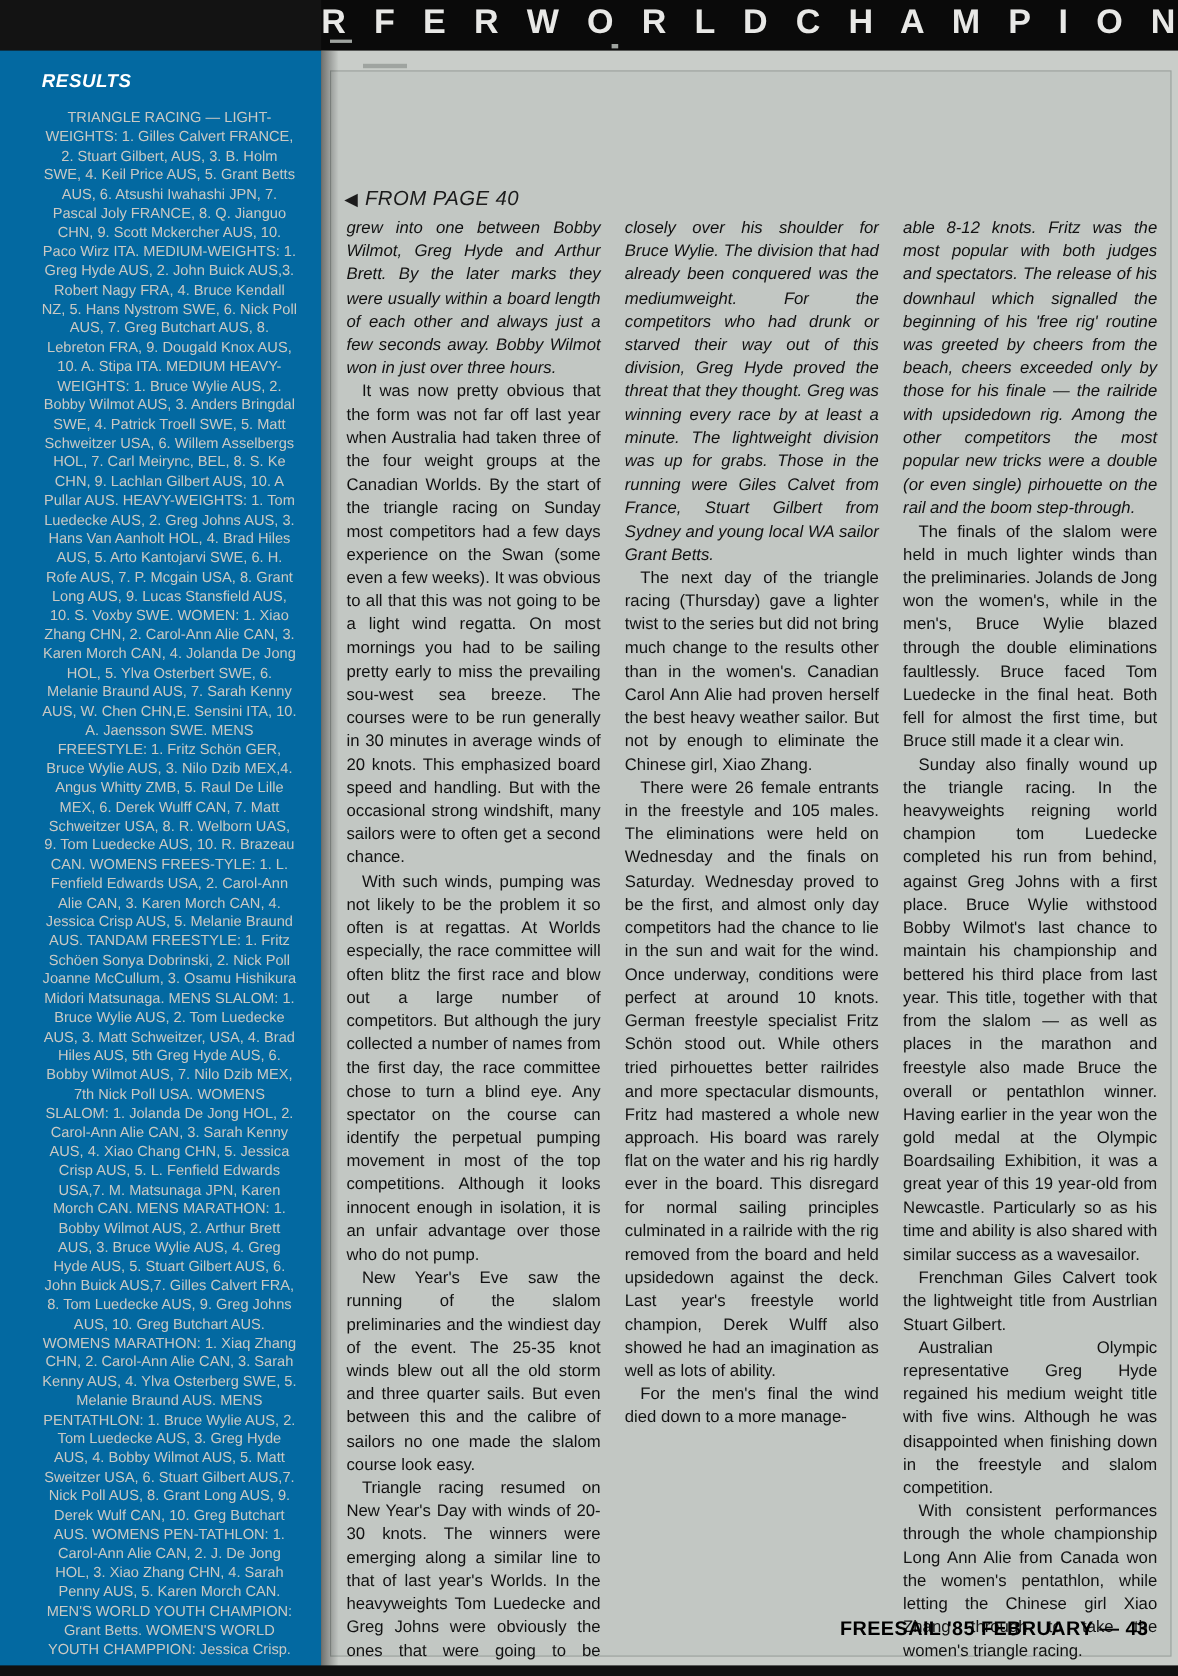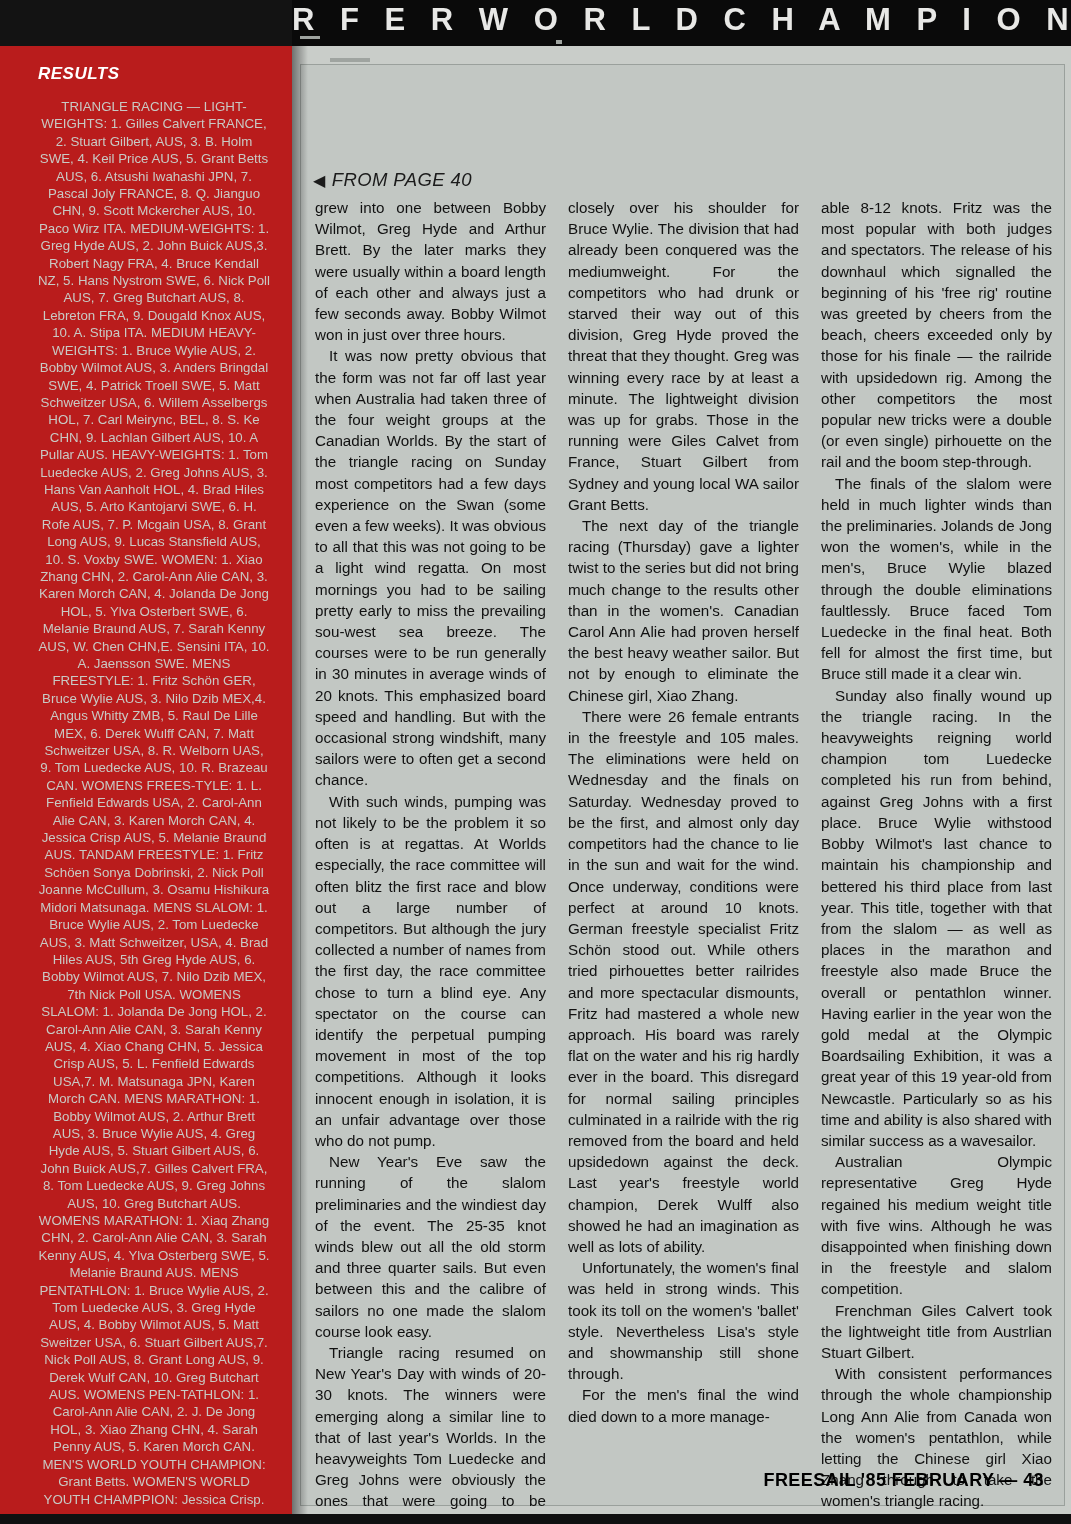--- a/index.html
+++ b/index.html
@@ -42,21 +42,21 @@
     width: 292px; height: 46px;
     background: #131313;
   }
 
   
   .left-col {
     position: absolute;
     left: 0; top: 46px;
     width: 292px;
     height: 1478px;
-    background: #b91c1c;
+    background: #0369a1;
   }
   .left-inner {
     position: absolute;
     left: 38px;
     top: 18px;
     width: 232px;
   }
   .results-head {
     color: #ffffff;
     font-size: 17px;
@@ -121,21 +121,21 @@
     color: #111111;
     font-size: 15.2px;
     line-height: 21.2px;
     text-align: justify;
     font-family: "Liberation Sans", sans-serif;
   }
   .col p {
     margin: 0;
     text-indent: 14px;
   }
-  .col p.first { text-indent: 0; }
+  .col p.first { text-indent: 0; font-style: italic; }
 
   .footer {
     position: absolute;
     right: 20px;
     bottom: 14px;
     font-size: 18px;
     font-weight: bold;
     color: #000000;
     letter-spacing: 0.4px;
   }
@@ -190,29 +190,28 @@
           <p class="first">grew into one between Bobby Wilmot, Greg Hyde and Arthur Brett. By the later marks they were usually within a board length of each other and always just a few seconds away. Bobby Wilmot won in just over three hours.</p>
           <p>It was now pretty obvious that the form was not far off last year when Australia had taken three of the four weight groups at the Canadian Worlds. By the start of the triangle racing on Sunday most competitors had a few days experience on the Swan (some even a few weeks). It was obvious to all that this was not going to be a light wind regatta. On most mornings you had to be sailing pretty early to miss the prevailing sou-west sea breeze. The courses were to be run generally in 30 minutes in average winds of 20 knots. This emphasized board speed and handling. But with the occasional strong windshift, many sailors were to often get a second chance.</p>
           <p>With such winds, pumping was not likely to be the problem it so often is at regattas. At Worlds especially, the race committee will often blitz the first race and blow out a large number of competitors. But although the jury collected a number of names from the first day, the race committee chose to turn a blind eye. Any spectator on the course can identify the perpetual pumping movement in most of the top competitions. Although it looks innocent enough in isolation, it is an unfair advantage over those who do not pump.</p>
           <p>New Year's Eve saw the running of the slalom preliminaries and the windiest day of the event. The 25-35 knot winds blew out all the old storm and three quarter sails. But even between this and the calibre of sailors no one made the slalom course look easy.</p>
           <p>Triangle racing resumed on New Year's Day with winds of 20-30 knots. The winners were emerging along a similar line to that of last year's Worlds. In the heavyweights Tom Luedecke and Greg Johns were obviously the ones that were going to be fighting it out. In the medium heavyweights Bobby Wilmot was out in front but still looking</p>
         </div>
         <div class="col">
           <p class="first">closely over his shoulder for Bruce Wylie. The division that had already been conquered was the mediumweight. For the competitors who had drunk or starved their way out of this division, Greg Hyde proved the threat that they thought. Greg was winning every race by at least a minute. The lightweight division was up for grabs. Those in the running were Giles Calvet from France, Stuart Gilbert from Sydney and young local WA sailor Grant Betts.</p>
           <p>The next day of the triangle racing (Thursday) gave a lighter twist to the series but did not bring much change to the results other than in the women's. Canadian Carol Ann Alie had proven herself the best heavy weather sailor. But not by enough to eliminate the Chinese girl, Xiao Zhang.</p>
           <p>There were 26 female entrants in the freestyle and 105 males. The eliminations were held on Wednesday and the finals on Saturday. Wednesday proved to be the first, and almost only day competitors had the chance to lie in the sun and wait for the wind. Once underway, conditions were perfect at around 10 knots. German freestyle specialist Fritz Schön stood out. While others tried pirhouettes better railrides and more spectacular dismounts, Fritz had mastered a whole new approach. His board was rarely flat on the water and his rig hardly ever in the board. This disregard for normal sailing principles culminated in a railride with the rig removed from the board and held upsidedown against the deck. Last year's freestyle world champion, Derek Wulff also showed he had an imagination as well as lots of ability.</p>
-          <p>Unfortunately, the women's final was held in strong winds. This took its toll on the women's 'ballet' style. Nevertheless Lisa's style and showmanship still shone through.</p>
           <p>For the men's final the wind died down to a more manage-</p>
         </div>
         <div class="col">
           <p class="first">able 8-12 knots. Fritz was the most popular with both judges and spectators. The release of his downhaul which signalled the beginning of his 'free rig' routine was greeted by cheers from the beach, cheers exceeded only by those for his finale — the railride with upsidedown rig. Among the other competitors the most popular new tricks were a double (or even single) pirhouette on the rail and the boom step-through.</p>
           <p>The finals of the slalom were held in much lighter winds than the preliminaries. Jolands de Jong won the women's, while in the men's, Bruce Wylie blazed through the double eliminations faultlessly. Bruce faced Tom Luedecke in the final heat. Both fell for almost the first time, but Bruce still made it a clear win.</p>
           <p>Sunday also finally wound up the triangle racing. In the heavyweights reigning world champion tom Luedecke completed his run from behind, against Greg Johns with a first place. Bruce Wylie withstood Bobby Wilmot's last chance to maintain his championship and bettered his third place from last year. This title, together with that from the slalom — as well as places in the marathon and freestyle also made Bruce the overall or pentathlon winner. Having earlier in the year won the gold medal at the Olympic Boardsailing Exhibition, it was a great year of this 19 year-old from Newcastle. Particularly so as his time and ability is also shared with similar success as a wavesailor.</p>
+          <p>Frenchman Giles Calvert took the lightweight title from Austrlian Stuart Gilbert.</p>
           <p>Australian Olympic representative Greg Hyde regained his medium weight title with five wins. Although he was disappointed when finishing down in the freestyle and slalom competition.</p>
-          <p>Frenchman Giles Calvert took the lightweight title from Austrlian Stuart Gilbert.</p>
           <p>With consistent performances through the whole championship Long Ann Alie from Canada won the women's pentathlon, while letting the Chinese girl Xiao Zhang through to take the women's triangle racing.</p>
         </div>
       </div>
 
       <div class="footer">FREESAIL '85 FEBRUARY — 43</div>
     </div>
   </div>
 
   <div class="edge-shade-left"></div>
   <div class="edge-shade-bottom"></div>

